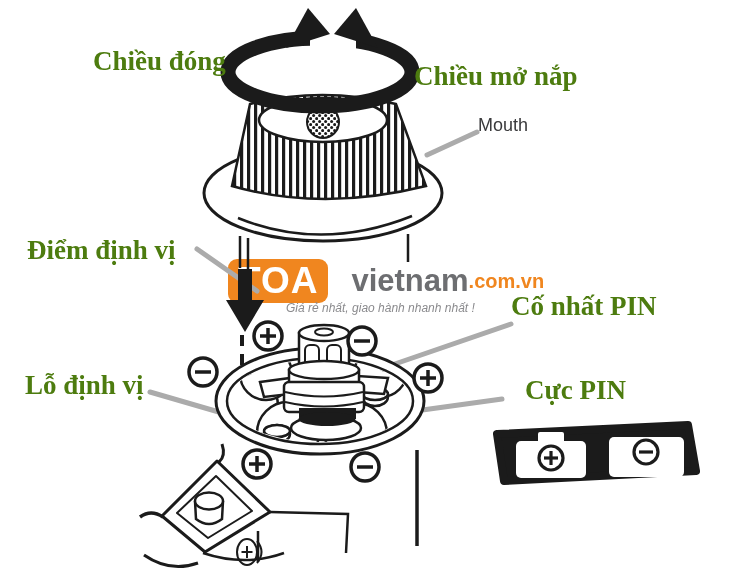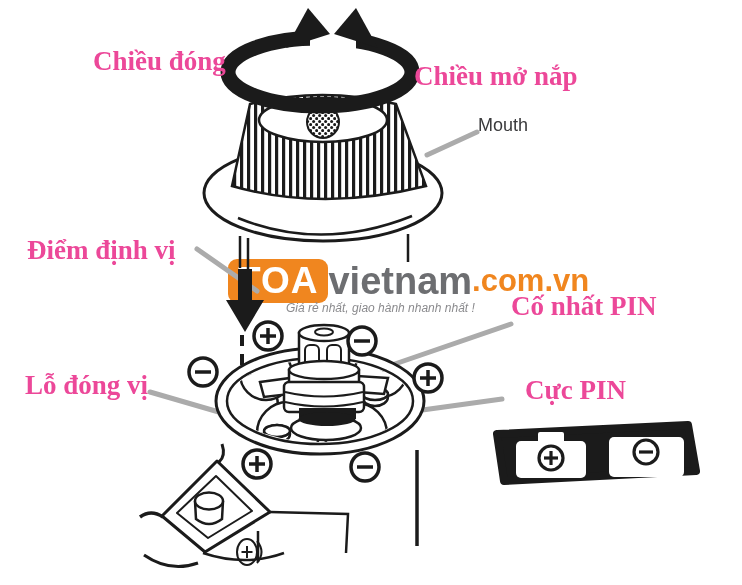--- a/index.html
+++ b/index.html
@@ -16,21 +16,21 @@
     background:#fff;
     overflow:hidden;
     font-family:"Liberation Sans",sans-serif;
   }
   .illustration{
     position:absolute;left:0;top:0;z-index:2;
     pointer-events:none;
   }
   .lbl{
     position:absolute;z-index:3;white-space:nowrap;
-    color:#ec4899;
+    color:#4d7c0f;
   }
   .serif{
     font-family:"Liberation Serif","DejaVu Serif",serif;
     font-weight:700;font-size:27px;line-height:1.2;
   }
   .sans{
     font-family:"Liberation Sans","DejaVu Sans",sans-serif;
     font-weight:400;font-size:18px;line-height:1.2;color:#3a3a3c;
   }
   .watermark{
@@ -42,28 +42,28 @@
     background:var(--brand-orange);
     color:#fff;
     font-family:"Liberation Sans",sans-serif;
     font-weight:700;font-size:37px;line-height:44px;
     letter-spacing:1px;
     padding:0 10px;
     border-radius:9px;
   }
   .wm-mid{
     font-family:"Liberation Sans",sans-serif;
-    font-weight:700;font-size:38px;
+    font-weight:700;font-size:31px;
     color:var(--brand-gray);
-    margin-left:0;
+    margin-left:23px;
     text-align:center;
   }
   .wm-suffix{
     font-family:"Liberation Sans",sans-serif;
-    font-weight:700;font-size:31px;
+    font-weight:700;font-size:20px;
     color:var(--brand-orange);
   }
   .wm-tagline{
     position:absolute;left:286px;top:301px;z-index:1;
     font-family:"Liberation Sans",sans-serif;
     font-style:italic;font-size:12px;
     color:var(--tagline-gray);
     white-space:nowrap;
   }
 </style>
@@ -229,16 +229,16 @@
         <line x1="639" y1="452" x2="653" y2="452" stroke-width="3.2"></line>
       </g>
     </g>
   </svg>
 
   <div class="lbl serif" style="left:93px;top:45px">Chiều đóng</div>
   <div class="lbl serif" style="left:414px;top:60px">Chiều mở nắp</div>
   <div class="lbl sans" style="left:478px;top:115px">Mouth</div>
   <div class="lbl serif" style="left:27px;top:234px">Điểm định vị</div>
   <div class="lbl serif" style="left:511px;top:290px">Cố nhất PIN</div>
-  <div class="lbl serif" style="left:25px;top:369px">Lỗ đóng vị</div>
+  <div class="lbl serif" style="left:25px;top:369px">Lỗ định vị</div>
   <div class="lbl serif" style="left:525px;top:374px">Cực PIN</div>
 
 </div>
 
 </body></html>

